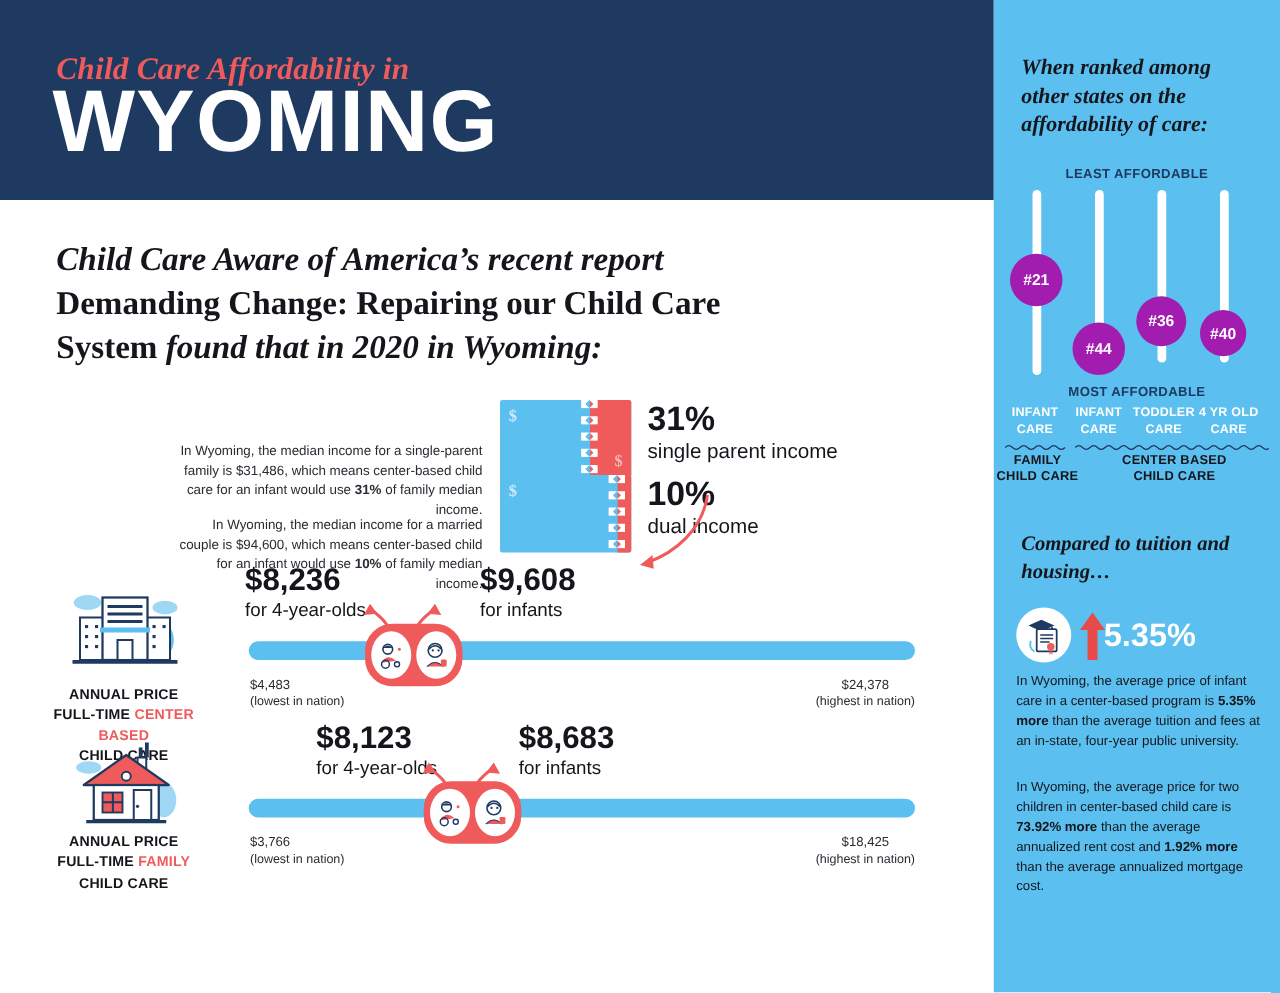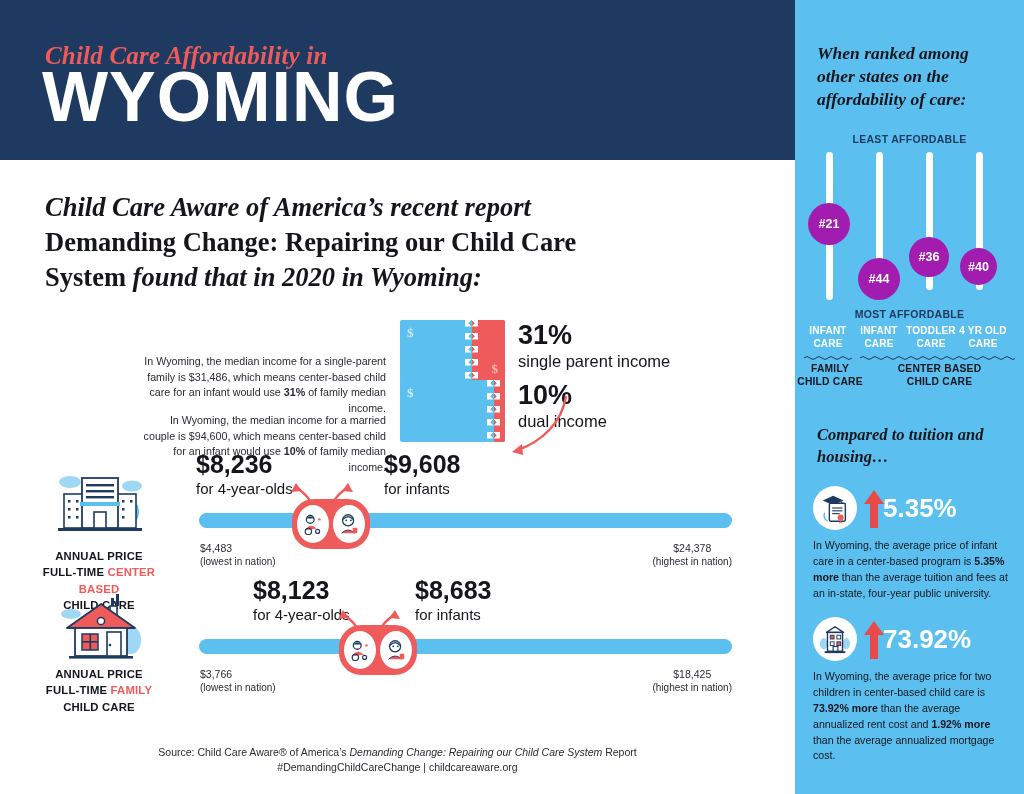--- a/index.html
+++ b/index.html
@@ -365,28 +365,20 @@
     </div>
     <div class="range-lo" style="left:200px;top:667px;">
       <div>$3,766</div>
       <div class="range-note">(lowest in nation)</div>
     </div>
     <div class="range-hi" style="right:63px;top:667px;">
       <div>$18,425</div>
       <div class="range-note">(highest in nation)</div>
     </div>
 
-    <div class="footer">
-      <div class="src">
-        <div>
-          <span>Source: Child Care Aware® of America’s </span><span class="it">Demanding Change: Repairing our Child Care System</span><span> Report</span>
-        </div>
-        <div>#DemandingChildCareChange | childcareaware.org</div>
-      </div>
-    </div>
   </div>
 
   <div class="side">
     <div class="side-h">When ranked among other states on the affordability of care:</div>
 
     <div class="lbl-least" style="top:133px;">LEAST AFFORDABLE</div>
 
     <div class="rank-track" style="left:31px;top:152px;height:148px;"></div>
     <div class="rank-track" style="left:81px;top:152px;height:148px;"></div>
     <div class="rank-track" style="left:131px;top:152px;height:138px;"></div>
@@ -455,38 +447,18 @@
           <polygon points="11,2 21,16 15,16 15,40 7,40 7,16 1,16" fill="#e84a4a"></polygon>
         </svg>
         <div class="cmp-pct">5.35%</div>
       </div>
       <div class="cmp-body">
         <span>In Wyoming, the average price of infant care in a center-based program is </span><b>5.35% more</b><span> than the average tuition and fees at an in-state, four-year public university.</span>
       </div>
     </div>
 
     <div class="cmp" style="top:617px;">
-      <div class="cmp-head">
-        <div class="cmp-ico">
-          <svg viewBox="0 0 34 34" width="32" height="32">
-            <ellipse cx="5" cy="22" rx="4" ry="6" fill="#9ed8f5"></ellipse>
-            <ellipse cx="29" cy="22" rx="4" ry="6" fill="#9ed8f5"></ellipse>
-            <path d="M8 10 L17 4 L26 10 Z" fill="#fff" stroke="#1e3a61" stroke-width="1.5" stroke-linejoin="round"></path>
-            <rect x="9" y="10" width="16" height="20" fill="#fff" stroke="#1e3a61" stroke-width="1.5"></rect>
-            <rect x="12" y="13" width="4" height="4" fill="#ef5b5b" stroke="#1e3a61" stroke-width="1"></rect>
-            <rect x="19" y="13" width="4" height="4" fill="#fff" stroke="#1e3a61" stroke-width="1"></rect>
-            <rect x="12" y="20" width="4" height="4" fill="#fff" stroke="#1e3a61" stroke-width="1"></rect>
-            <rect x="19" y="20" width="4" height="4" fill="#ef5b5b" stroke="#1e3a61" stroke-width="1"></rect>
-            <rect x="15" y="25" width="5" height="5" fill="#fff" stroke="#1e3a61" stroke-width="1.2"></rect>
-            <rect x="6" y="30" width="22" height="2" fill="#1e3a61"></rect>
-          </svg>
-        </div>
-        <svg class="cmp-arrow" viewBox="0 0 22 42">
-          <polygon points="11,2 21,16 15,16 15,40 7,40 7,16 1,16" fill="#e84a4a"></polygon>
-        </svg>
-        <div class="cmp-pct">73.92%</div>
-      </div>
       <div class="cmp-body">
         <span>In Wyoming, the average price for two children in center-based child care is </span><b>73.92% more</b><span> than the average annualized rent cost and </span><b>1.92% more</b><span> than the average annualized mortgage cost.</span>
       </div>
     </div>
   </div>
 </div>
 
 </body></html>

